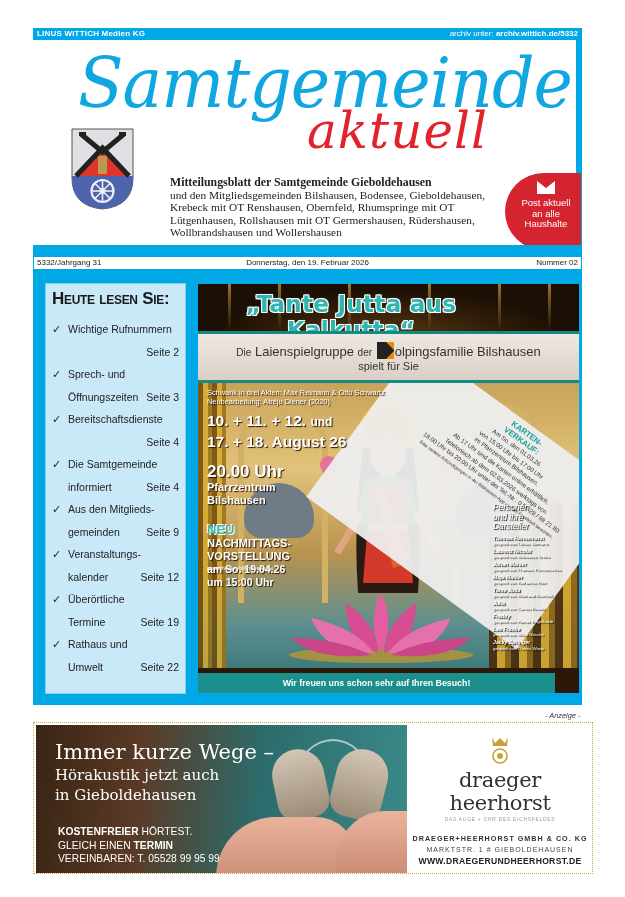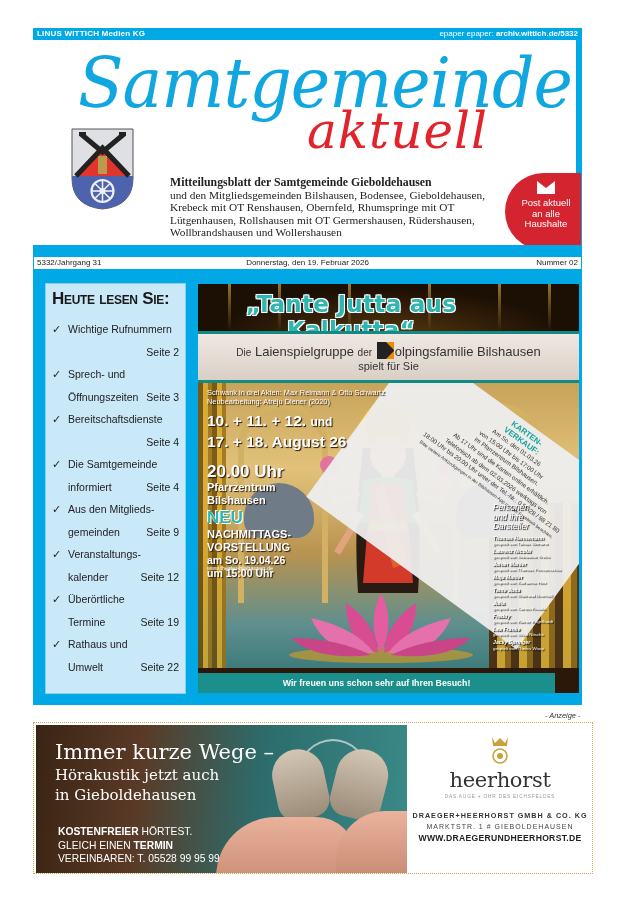--- a/index.html
+++ b/index.html
@@ -67,21 +67,21 @@
   .lotus { position: absolute; left: 88px; top: 200px; width: 190px; height: 80px; }
   .elephant-l { position: absolute; left: 46px; top: 100px; width: 70px; height: 55px; border-radius: 40px 40px 20px 20px; background: #6f7b86; }
   .elephant-r { position: absolute; left: 258px; top: 100px; width: 62px; height: 55px; border-radius: 40px 40px 20px 20px; background: #6f7b86; }
 
   .p-info { position: absolute; left: 9px; top: 104px; color: #fff; text-shadow: 1px 1px 1px #2a1604; }
   .p-info .small { font-size: 7.4px; line-height: 9px; }
   .p-info .dates { font-size: 15.5px; font-weight: bold; line-height: 19px; margin-top: 5px; }
   .p-info .dates .und { font-size: 12px; }
   .p-info .time { font-size: 17px; font-weight: bold; margin-top: 12px; line-height: 18px; }
   .p-info .place { font-size: 11px; font-weight: bold; line-height: 12.5px; }
-  .p-info .neu { font-size: 17px; font-weight: bold; color: #2fb6b0; margin-top: 2px; text-shadow: 1px 1px 0 #fff, -1px -1px 0 #fff; }
+  .p-info .neu { font-size: 13px; font-weight: bold; color: #2fb6b0; margin-top: 16px; text-shadow: 1px 1px 0 #fff, -1px -1px 0 #fff; }
   .p-info .matinee { font-size: 11px; font-weight: bold; line-height: 13px; }
   .p-info .matinee .n { font-weight: normal; font-weight: bold; font-size: 10.5px; }
   .p-url { position: absolute; left: 9px; top: 281px; font-size: 5.5px; color: #fff; }
 
   .cast { position: absolute; left: 295px; top: 219px; width: 86px; color: #fff; text-shadow: 1px 1px 1px #000; }
   .cast .head { font-style: italic; font-size: 8.4px; line-height: 9.5px; margin-bottom: 3px; }
   .cast .entry { margin-bottom: 1.5px; }
   .cast .role { font-size: 5.2px; font-weight: bold; font-style: italic; line-height: 6.3px; }
   .cast .actor { font-size: 4.4px; line-height: 5.3px; }
 
@@ -107,21 +107,21 @@
   .tagline { font-size: 4.8px; color: #999; letter-spacing: 0.8px; margin-top: 2px; }
   .company { font-size: 7.2px; font-weight: bold; letter-spacing: 1px; color: #333; margin-top: 12px; }
   .addr { font-size: 7px; letter-spacing: 1px; color: #444; margin-top: 3px; }
   .web { font-size: 8.6px; font-weight: bold; color: #222; margin-top: 3px; letter-spacing: 0.3px; }
 </style>
 </head>
 <body>
 
 <div class="topbar">
   <span class="left">LINUS WITTICH Medien KG</span>
-  <span class="right"><span>epaper epaper: </span><b>archiv.wittich.de/5332</b></span>
+  <span class="right"><span>archiv unter: </span><b>archiv.wittich.de/5332</b></span>
 </div>
 <div class="rightbar"></div>
 
 <div class="masthead">
   <div class="title-script">Samtgemeinde</div>
   <div class="title-sub">aktuell</div>
 
   <svg class="coat" viewBox="0 0 63 82">
     <path d="M1 1 H62 V50 Q62 78 31.5 81 Q1 78 1 50 Z" fill="#dfe0e4" stroke="#555" stroke-width="1"></path>
     <path d="M1 48 H62 V50 Q62 78 31.5 81 Q1 78 1 50 Z" fill="#4e63ae"></path>
@@ -363,19 +363,20 @@
       <div><span>GLEICH EINEN </span><b>TERMIN</b></div>
       <div>VEREINBAREN: T. 05528 99 95 99</div>
     </div>
   </div>
   <div class="ad-right">
     <svg class="crown" viewBox="0 0 22 30">
       <path d="M3 2 L6 8 L11 3 L16 8 L19 2 L18 11 H4 Z" fill="#c9a13a"></path>
       <circle cx="11" cy="21" r="7" fill="none" stroke="#c9a13a" stroke-width="1.6"></circle>
       <circle cx="11" cy="21" r="3" fill="#c9a13a"></circle>
     </svg>
+    <div class="brand">draeger</div>
     <div class="brand">heerhorst</div>
     <div class="tagline">DAS AUGE + OHR DES EICHSFELDES</div>
     <div class="company">DRAEGER+HEERHORST GMBH &amp; CO. KG</div>
     <div class="addr">MARKTSTR. 1 # GIEBOLDEHAUSEN</div>
     <div class="web">WWW.DRAEGERUNDHEERHORST.DE</div>
   </div>
 </div>
 
 </body></html>

